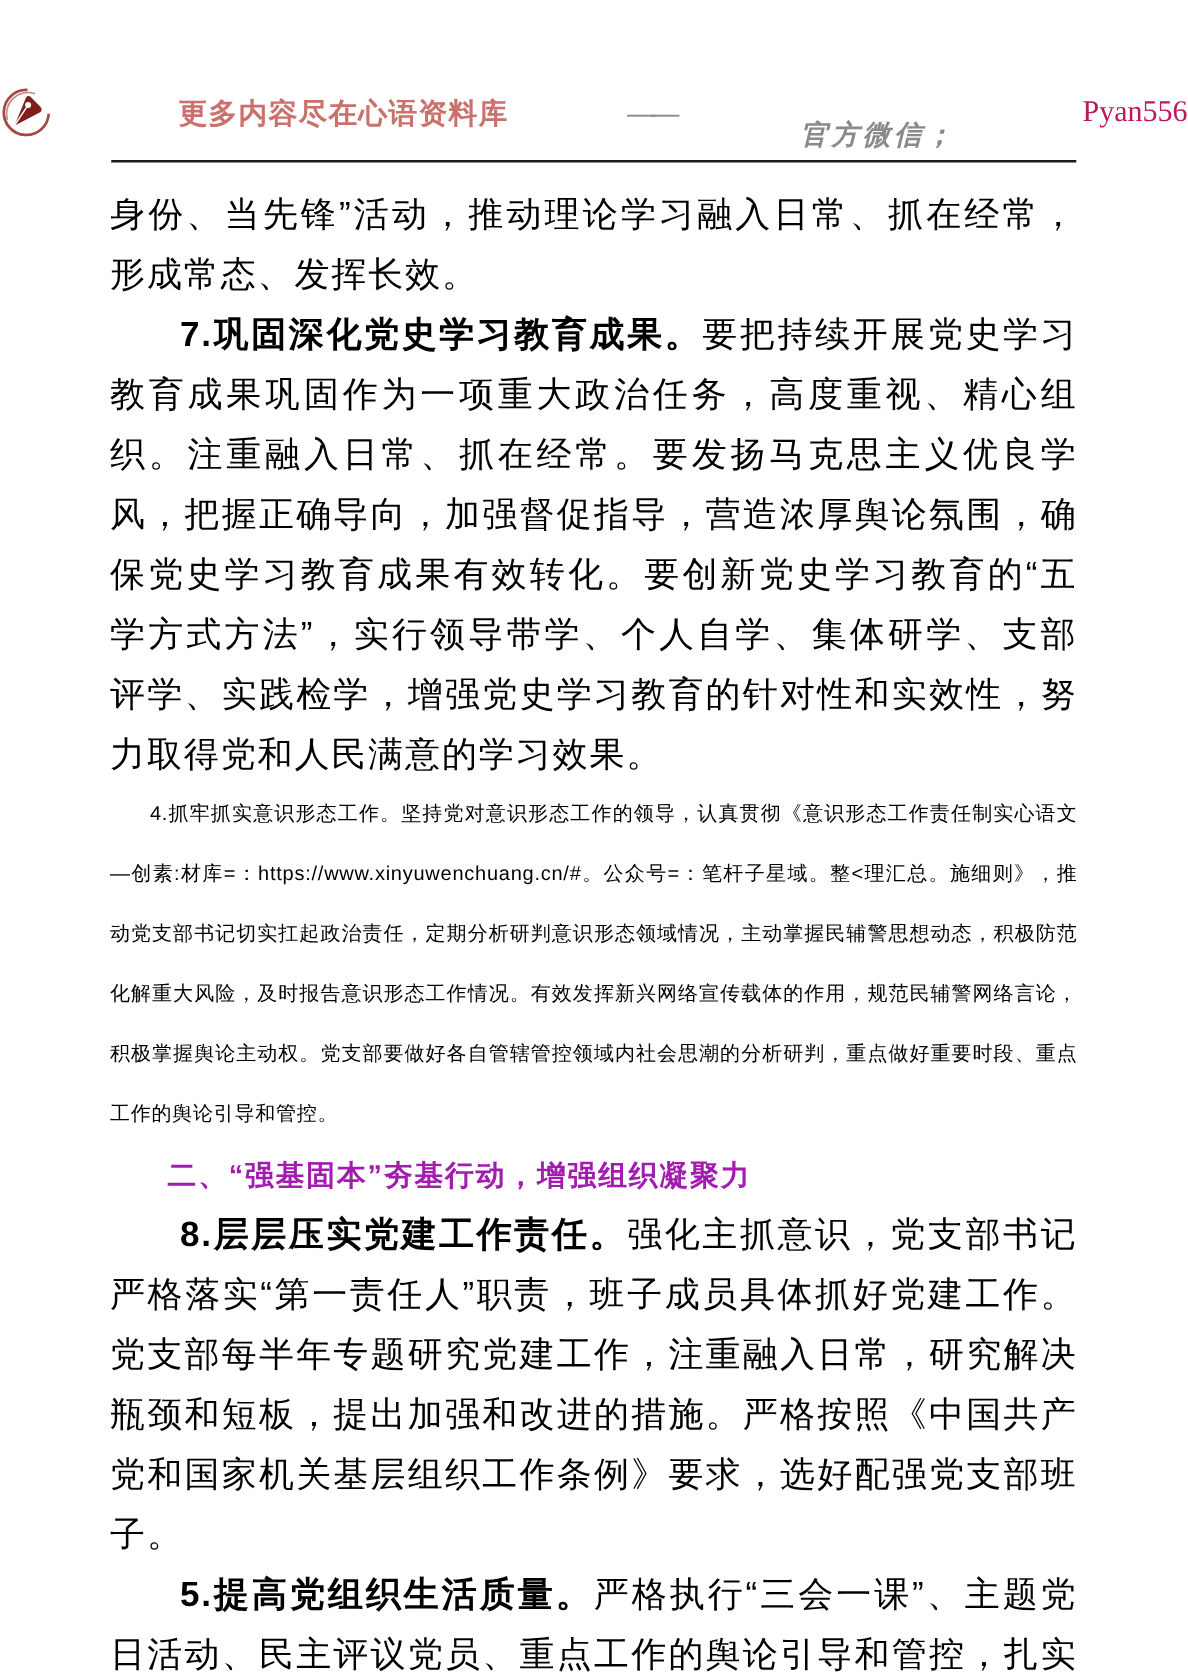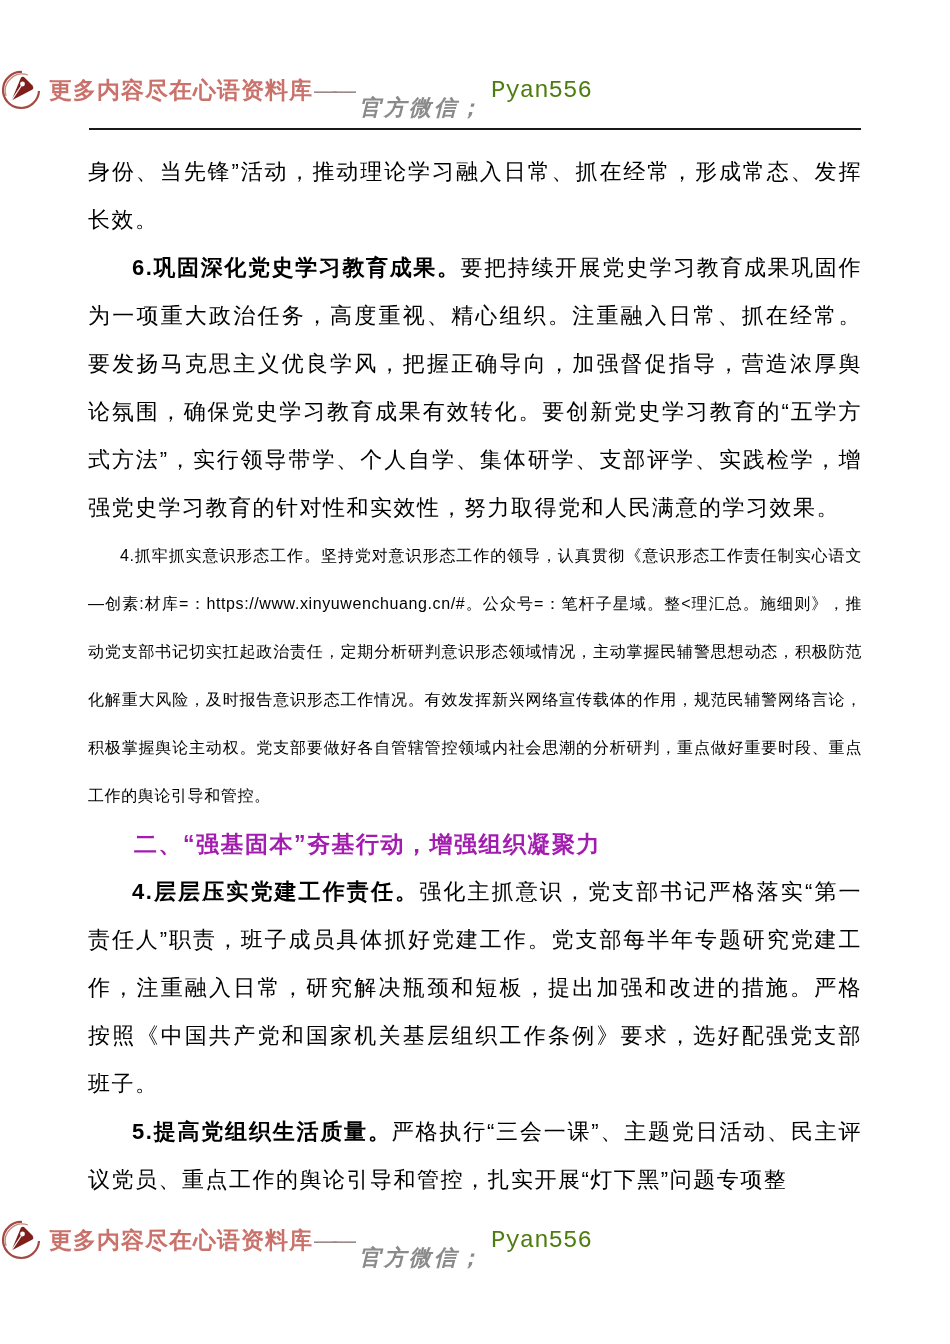--- a/index.html
+++ b/index.html
@@ -7,48 +7,48 @@
   body {
     width: 950px; height: 1344px;
     margin: 0 auto;
     overflow: hidden;
     font-family: "Liberation Sans", "DejaVu Sans", sans-serif;
   }
   .page { width: 950px; height: 1344px; background: #ffffff; position: relative; }
 
   
   .watermark {
-    display: flex; align-items: center; justify-content: flex-start;
+    display: flex; align-items: center; justify-content: space-between;
     gap: 7px; height: 48px; white-space: nowrap;
   }
   .header-watermark { padding-top: 0; margin-top: 66px; }
   .footer-watermark { margin-top: 12px; }
   .wm-logo { width: 42px; height: 42px; display: inline-block; flex: 0 0 auto; }
   .wm-brand {
     color: #c9716a; font-size: 23px; letter-spacing: 1px;
     font-family: "Liberation Serif", "DejaVu Serif", serif; font-weight: 600;
   }
   .wm-dash { color: #9a8a87; font-size: 23px; letter-spacing: -4px; margin-left: -6px; }
   .wm-label {
     color: #8a8a8a; font-size: 22px; font-style: italic;
     font-family: "Liberation Serif", "DejaVu Serif", serif; font-weight: 700;
     letter-spacing: 3px;
     margin-top: 36px;
   }
-  .wm-id { color: #4d7c0f; font-size: 24px; font-family: Liberation Mono, monospace; }
+  .wm-id { color: #be185d; font-size: 24px; font-family: Liberation Serif, serif; }
 
   .header-rule {
     height: 0; border: none; border-top: 2px solid #1a1a1a;
     margin: 14px 89px 0 89px;
   }
 
   
   .content { padding: 18px 88px 0 88px; color: #000; }
   .body-text {
-    font-size: 22px; line-height: 48px; letter-spacing: 1.5px;
+    font-size: 28px; line-height: 48px; letter-spacing: 1.5px;
     text-align: justify; text-justify: inter-ideograph; color: #000;
   }
   .indent { text-indent: 2em; }
   .body-text b, .lead { font-weight: 700; }
   .small-text {
     font-size: 16px; line-height: 48px; letter-spacing: 0.6px;
     text-align: justify; text-justify: inter-ideograph;
     text-indent: 2em; color: #000;
   }
   .section-heading {
@@ -76,27 +76,27 @@
     <span class="wm-label">官方微信；</span>
     <span class="wm-id">Pyan556</span>
   </div>
 
   <div class="header-rule"></div>
 
   <div class="content">
 
     <p class="body-text">身份、当先锋”活动，推动理论学习融入日常、抓在经常，形成常态、发挥长效。</p>
 
-    <p class="body-text indent"><b class="lead">6.巩固深化党史学习教育成果。</b><span>要把持续开展党史学习教育成果巩固作为一项重大政治任务，高度重视、精心组织。注重融入日常、抓在经常。要发扬马克思主义优良学风，把握正确导向，加强督促指导，营造浓厚舆论氛围，确保党史学习教育成果有效转化。要创新党史学习教育的“五学方式方法”，实行领导带学、个人自学、集体研学、支部评学、实践检学，增强党史学习教育的针对性和实效性，努力取得党和人民满意的学习效果。</span></p>
+    <p class="body-text indent"><b class="lead">7.巩固深化党史学习教育成果。</b><span>要把持续开展党史学习教育成果巩固作为一项重大政治任务，高度重视、精心组织。注重融入日常、抓在经常。要发扬马克思主义优良学风，把握正确导向，加强督促指导，营造浓厚舆论氛围，确保党史学习教育成果有效转化。要创新党史学习教育的“五学方式方法”，实行领导带学、个人自学、集体研学、支部评学、实践检学，增强党史学习教育的针对性和实效性，努力取得党和人民满意的学习效果。</span></p>
 
     <p class="small-text">4.抓牢抓实意识形态工作。坚持党对意识形态工作的领导，认真贯彻《意识形态工作责任制实心语文—创素:材库=：https://www.xinyuwenchuang.cn/#。公众号=：笔杆子星域。整&lt;理汇总。施细则》，推动党支部书记切实扛起政治责任，定期分析研判意识形态领域情况，主动掌握民辅警思想动态，积极防范化解重大风险，及时报告意识形态工作情况。有效发挥新兴网络宣传载体的作用，规范民辅警网络言论，积极掌握舆论主动权。党支部要做好各自管辖管控领域内社会思潮的分析研判，重点做好重要时段、重点工作的舆论引导和管控。</p>
 
     <h2 class="section-heading">二、“强基固本”夯基行动，增强组织凝聚力</h2>
 
-    <p class="body-text indent"><b class="lead">4.层层压实党建工作责任。</b><span>强化主抓意识，党支部书记严格落实“第一责任人”职责，班子成员具体抓好党建工作。党支部每半年专题研究党建工作，注重融入日常，研究解决瓶颈和短板，提出加强和改进的措施。严格按照《中国共产党和国家机关基层组织工作条例》要求，选好配强党支部班子。</span></p>
+    <p class="body-text indent"><b class="lead">8.层层压实党建工作责任。</b><span>强化主抓意识，党支部书记严格落实“第一责任人”职责，班子成员具体抓好党建工作。党支部每半年专题研究党建工作，注重融入日常，研究解决瓶颈和短板，提出加强和改进的措施。严格按照《中国共产党和国家机关基层组织工作条例》要求，选好配强党支部班子。</span></p>
 
     <p class="body-text indent"><b class="lead">5.提高党组织生活质量。</b><span>严格执行“三会一课”、主题党日活动、民主评议党员、重点工作的舆论引导和管控，扎实开展“灯下黑”问题专项整</span></p>
 
   </div>
 
   <div class="watermark footer-watermark">
     <span class="wm-logo">
       <svg width="42" height="42" viewBox="0 0 42 42">
         <path d="M22 3 A18 18 0 1 0 39 22" fill="none" stroke="#a34a42" stroke-width="2.2"></path>
         <path d="M28 6 A17 17 0 0 0 6 27" fill="none" stroke="#c58b84" stroke-width="1.3"></path>

